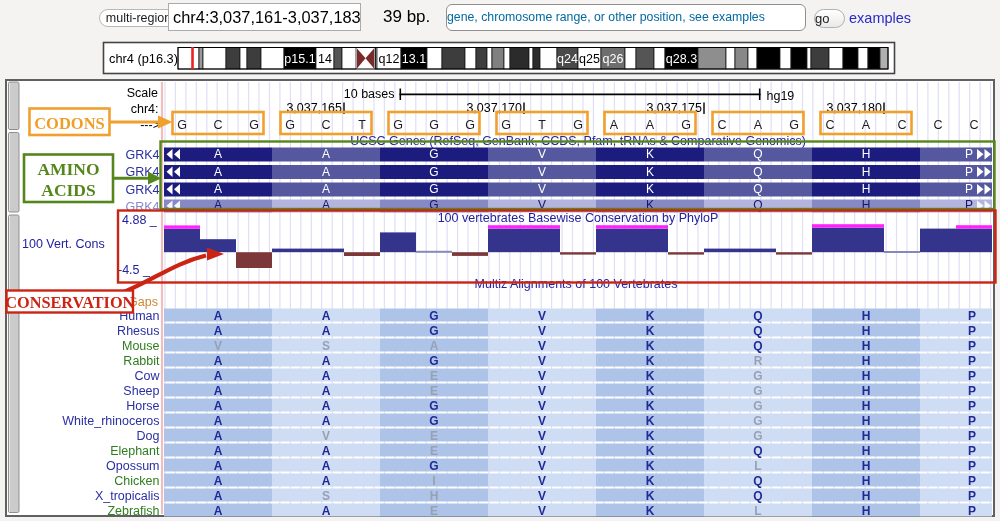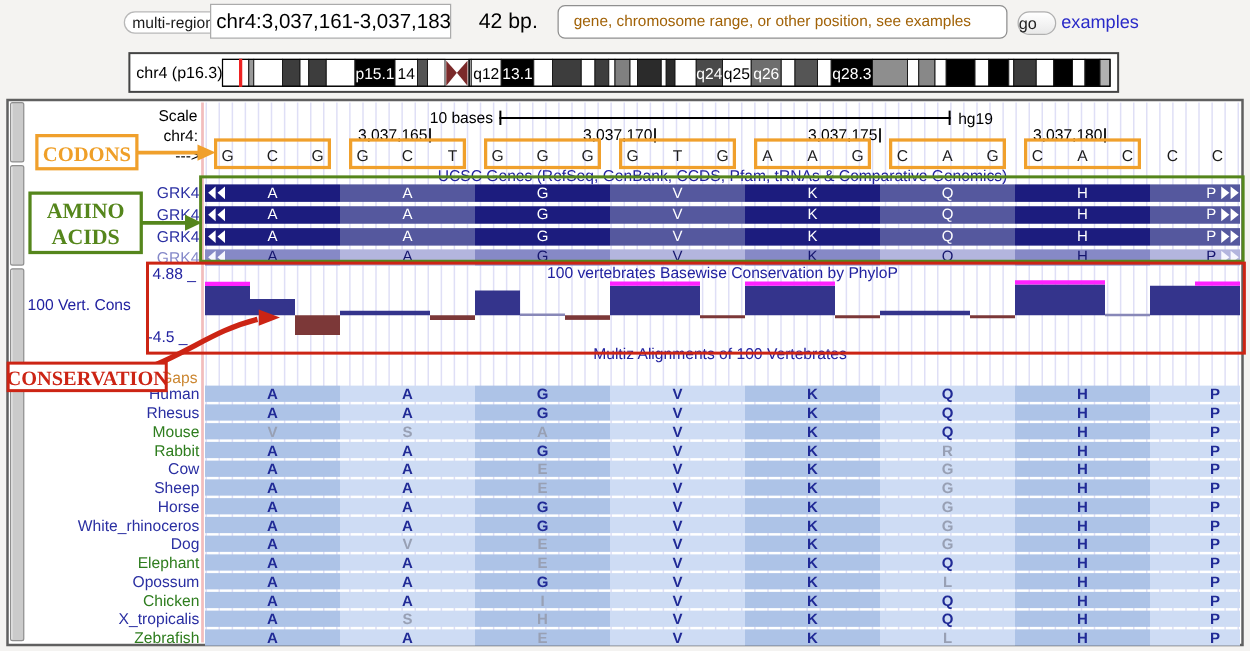--- a/index.html
+++ b/index.html
@@ -1,20 +1,20 @@
 <!DOCTYPE html>
 <html><head><meta charset="utf-8"><style>
 *{margin:0;padding:0;box-sizing:border-box}
 body{width:1000px;height:521px;background:#f4f3f1;font-family:"Liberation Sans",sans-serif;overflow:hidden}
 .ab{position:absolute}
 </style></head><body>
 <div class="ab" style="left:99px;top:9px;width:79px;height:18px;border:1px solid #b8b8b8;border-radius:10px;background:#fff;font-size:12.5px;color:#1a1a1a;text-align:center;line-height:16px">multi-region</div>
 <div class="ab" style="left:168px;top:3px;width:193px;height:28px;border:1px solid #ababab;background:#fff;font-size:16.4px;line-height:26px;padding-left:4px;white-space:nowrap;overflow:hidden">chr4:3,037,161-3,037,183</div>
-<div class="ab" style="left:383px;top:3px;font-size:17px;line-height:28px">42 bp.</div>
-<div class="ab" style="left:446px;top:4px;width:360px;height:27px;border:1.5px solid #8f8f8f;border-radius:6px;background:#fff;font-size:12.3px;color:#a16207;line-height:24px;padding-left:12px;white-space:nowrap;overflow:hidden">gene, chromosome range, or other position, see examples</div>
+<div class="ab" style="left:383px;top:3px;font-size:17px;line-height:28px">39 bp.</div>
+<div class="ab" style="left:446px;top:4px;width:360px;height:27px;border:1.5px solid #8f8f8f;border-radius:6px;background:#fff;font-size:12.3px;color:#0369a1;line-height:24px;white-space:nowrap;overflow:hidden">gene, chromosome range, or other position, see examples</div>
 <div class="ab" style="left:814px;top:9px;width:31px;height:19px;border:1px solid #b0b0b0;border-radius:10px;background:linear-gradient(#fff,#e9e9e9);font-size:13px;color:#222;text-align:left;line-height:17px">go</div>
 <div class="ab" style="left:849px;top:10px;font-size:14.5px;color:#2929c8;">examples</div>
 <svg class="ab" style="left:0;top:0" width="1000" height="521" font-family="Liberation Sans">
 <rect x="103.5" y="42.5" width="791" height="31" fill="#fff" stroke="#444" stroke-width="1.6"></rect>
 <text x="109" y="62.5" font-size="12.8" fill="#000">chr4 (p16.3)</text>
 <rect x="178" y="47.5" width="21" height="21.5" fill="#fff" stroke="#1a1a1a" stroke-width="0.8"></rect>
 <rect x="199" y="47.5" width="4" height="21.5" fill="#999" stroke="#1a1a1a" stroke-width="0.8"></rect>
 <rect x="203" y="47.5" width="23" height="21.5" fill="#fff" stroke="#1a1a1a" stroke-width="0.8"></rect>
 <rect x="226" y="47.5" width="14" height="21.5" fill="#3d3d3d" stroke="#1a1a1a" stroke-width="0.8"></rect>
 <rect x="240" y="47.5" width="7" height="21.5" fill="#fff" stroke="#1a1a1a" stroke-width="0.8"></rect>

